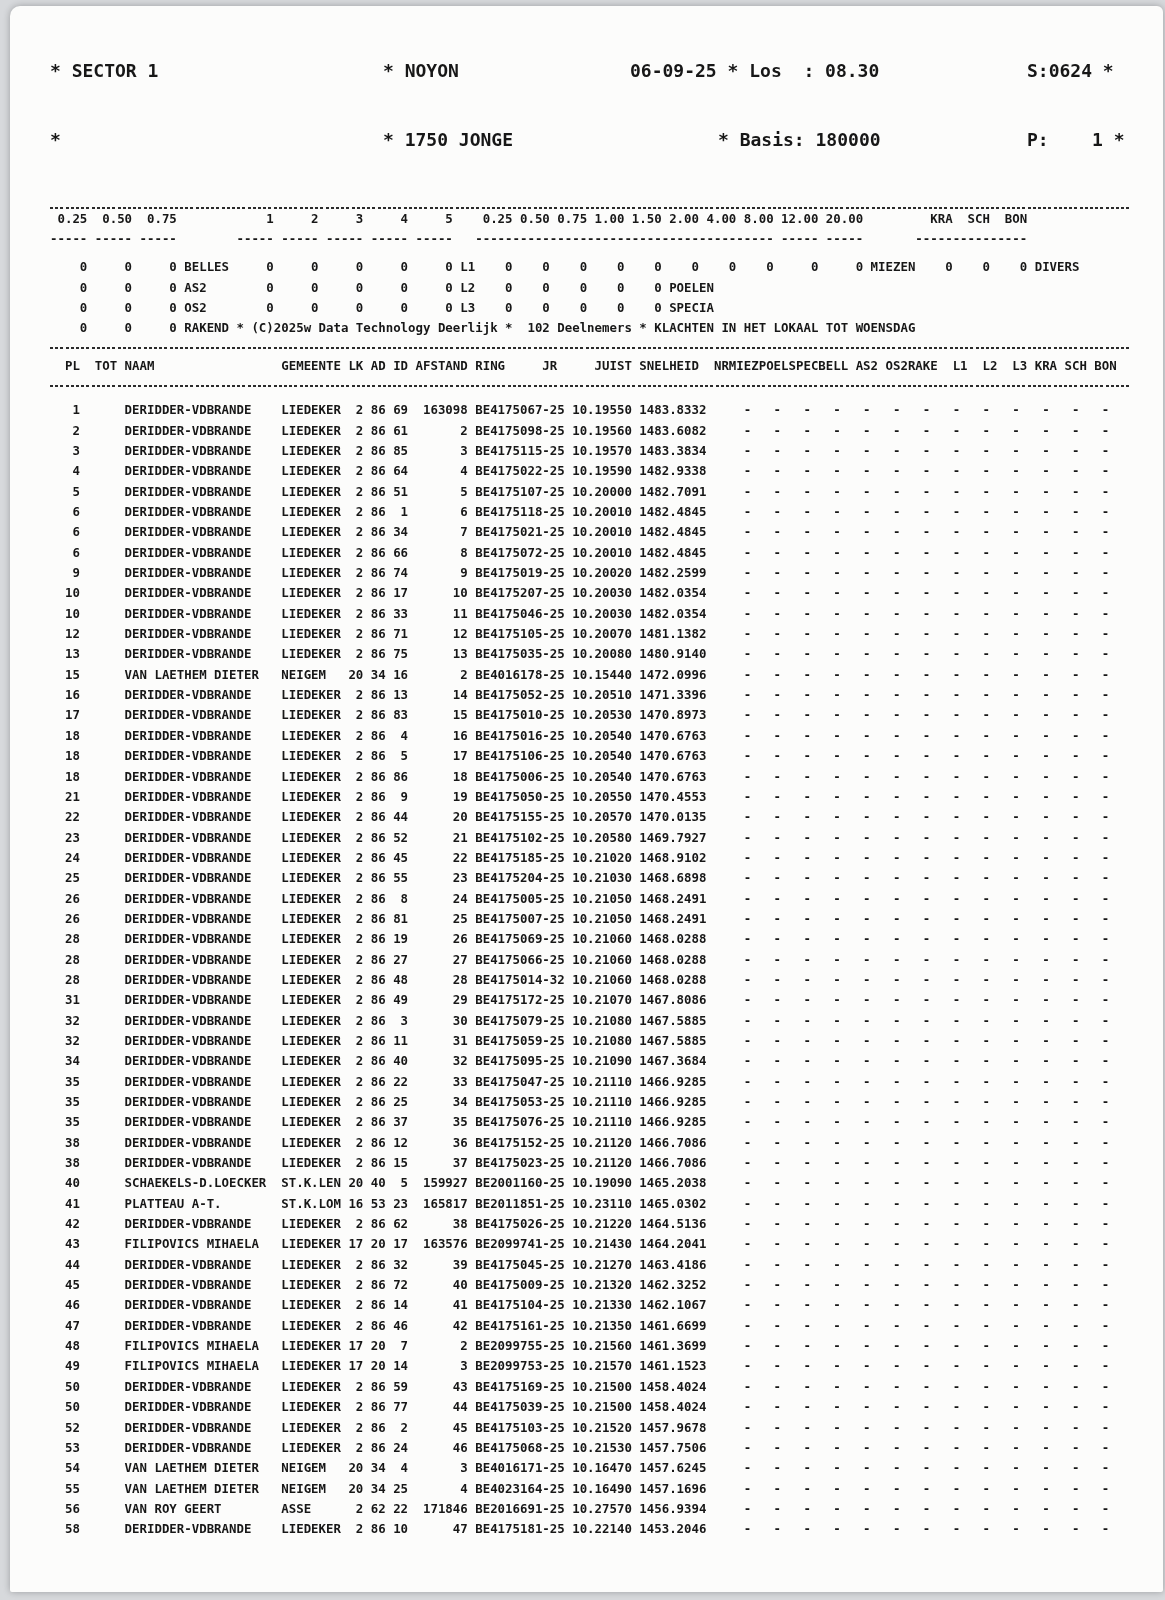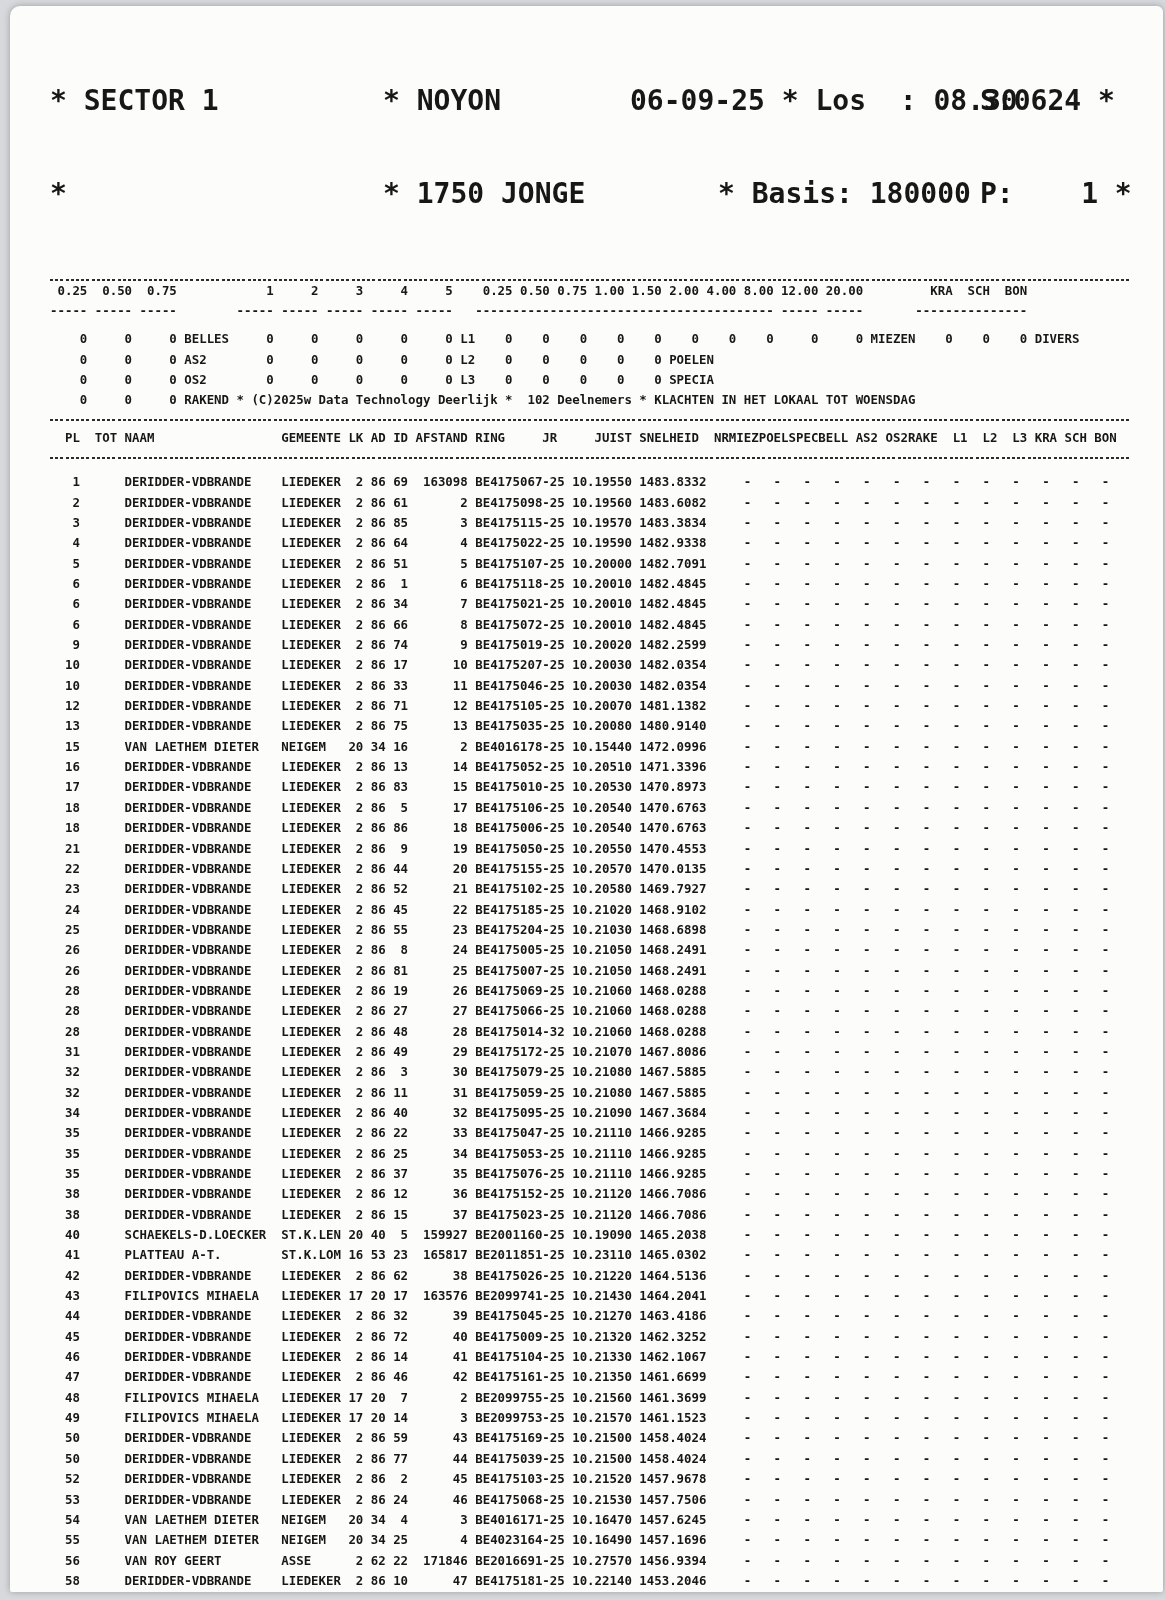--- a/index.html
+++ b/index.html
@@ -9,28 +9,28 @@
     font-family:"DejaVu Sans Mono","Liberation Mono",monospace;
   }
   .page{
     position:absolute;left:10px;top:6px;right:2px;bottom:8px;
     background:#fcfcfb;border-radius:10px 6px 2px 2px;
     box-shadow:0 0 7px rgba(0,0,0,.28);
     color:#171717;
   }
   .content{padding:12px 14px 0 40px}
   
-  .hdr{font-size:28px;font-weight:700;white-space:pre;}
+  .hdr{font-size:18px;font-weight:700;white-space:pre;}
   .hline{position:relative;height:27px}
   .hline span{position:absolute;top:0;white-space:pre}
   .h0{left:0}
   .h1{left:333px}
   .h2{left:580px}
   .h2b{left:668px}
-  .h3{left:930px}
+  .h3{left:977px}
   
   .rule{
     height:2px;width:1080px;margin-top:9px;
     background:repeating-linear-gradient(90deg,#2b2b2b 0 3px,transparent 3px 5.2px);
   }
   
   .mono .ln{
     white-space:pre;font-size:12.4px;font-weight:700;
     line-height:20.2px;height:20.2px;letter-spacing:0;
   }
@@ -90,20 +90,21 @@
         <div class="ln">   6      DERIDDER-VDBRANDE    LIEDEKER  2 86 34       7 BE4175021-25 10.20010 1482.4845     -   -   -   -   -   -   -   -   -   -   -   -   - </div>
         <div class="ln">   6      DERIDDER-VDBRANDE    LIEDEKER  2 86 66       8 BE4175072-25 10.20010 1482.4845     -   -   -   -   -   -   -   -   -   -   -   -   - </div>
         <div class="ln">   9      DERIDDER-VDBRANDE    LIEDEKER  2 86 74       9 BE4175019-25 10.20020 1482.2599     -   -   -   -   -   -   -   -   -   -   -   -   - </div>
         <div class="ln">  10      DERIDDER-VDBRANDE    LIEDEKER  2 86 17      10 BE4175207-25 10.20030 1482.0354     -   -   -   -   -   -   -   -   -   -   -   -   - </div>
         <div class="ln">  10      DERIDDER-VDBRANDE    LIEDEKER  2 86 33      11 BE4175046-25 10.20030 1482.0354     -   -   -   -   -   -   -   -   -   -   -   -   - </div>
         <div class="ln">  12      DERIDDER-VDBRANDE    LIEDEKER  2 86 71      12 BE4175105-25 10.20070 1481.1382     -   -   -   -   -   -   -   -   -   -   -   -   - </div>
         <div class="ln">  13      DERIDDER-VDBRANDE    LIEDEKER  2 86 75      13 BE4175035-25 10.20080 1480.9140     -   -   -   -   -   -   -   -   -   -   -   -   - </div>
         <div class="ln">  15      VAN LAETHEM DIETER   NEIGEM   20 34 16       2 BE4016178-25 10.15440 1472.0996     -   -   -   -   -   -   -   -   -   -   -   -   - </div>
         <div class="ln">  16      DERIDDER-VDBRANDE    LIEDEKER  2 86 13      14 BE4175052-25 10.20510 1471.3396     -   -   -   -   -   -   -   -   -   -   -   -   - </div>
         <div class="ln">  17      DERIDDER-VDBRANDE    LIEDEKER  2 86 83      15 BE4175010-25 10.20530 1470.8973     -   -   -   -   -   -   -   -   -   -   -   -   - </div>
+        <div class="ln">  18      DERIDDER-VDBRANDE    LIEDEKER  2 86  4      16 BE4175016-25 10.20540 1470.6763     -   -   -   -   -   -   -   -   -   -   -   -   - </div>
         <div class="ln">  18      DERIDDER-VDBRANDE    LIEDEKER  2 86  5      17 BE4175106-25 10.20540 1470.6763     -   -   -   -   -   -   -   -   -   -   -   -   - </div>
         <div class="ln">  18      DERIDDER-VDBRANDE    LIEDEKER  2 86 86      18 BE4175006-25 10.20540 1470.6763     -   -   -   -   -   -   -   -   -   -   -   -   - </div>
         <div class="ln">  21      DERIDDER-VDBRANDE    LIEDEKER  2 86  9      19 BE4175050-25 10.20550 1470.4553     -   -   -   -   -   -   -   -   -   -   -   -   - </div>
         <div class="ln">  22      DERIDDER-VDBRANDE    LIEDEKER  2 86 44      20 BE4175155-25 10.20570 1470.0135     -   -   -   -   -   -   -   -   -   -   -   -   - </div>
         <div class="ln">  23      DERIDDER-VDBRANDE    LIEDEKER  2 86 52      21 BE4175102-25 10.20580 1469.7927     -   -   -   -   -   -   -   -   -   -   -   -   - </div>
         <div class="ln">  24      DERIDDER-VDBRANDE    LIEDEKER  2 86 45      22 BE4175185-25 10.21020 1468.9102     -   -   -   -   -   -   -   -   -   -   -   -   - </div>
         <div class="ln">  25      DERIDDER-VDBRANDE    LIEDEKER  2 86 55      23 BE4175204-25 10.21030 1468.6898     -   -   -   -   -   -   -   -   -   -   -   -   - </div>
         <div class="ln">  26      DERIDDER-VDBRANDE    LIEDEKER  2 86  8      24 BE4175005-25 10.21050 1468.2491     -   -   -   -   -   -   -   -   -   -   -   -   - </div>
         <div class="ln">  26      DERIDDER-VDBRANDE    LIEDEKER  2 86 81      25 BE4175007-25 10.21050 1468.2491     -   -   -   -   -   -   -   -   -   -   -   -   - </div>
         <div class="ln">  28      DERIDDER-VDBRANDE    LIEDEKER  2 86 19      26 BE4175069-25 10.21060 1468.0288     -   -   -   -   -   -   -   -   -   -   -   -   - </div>

